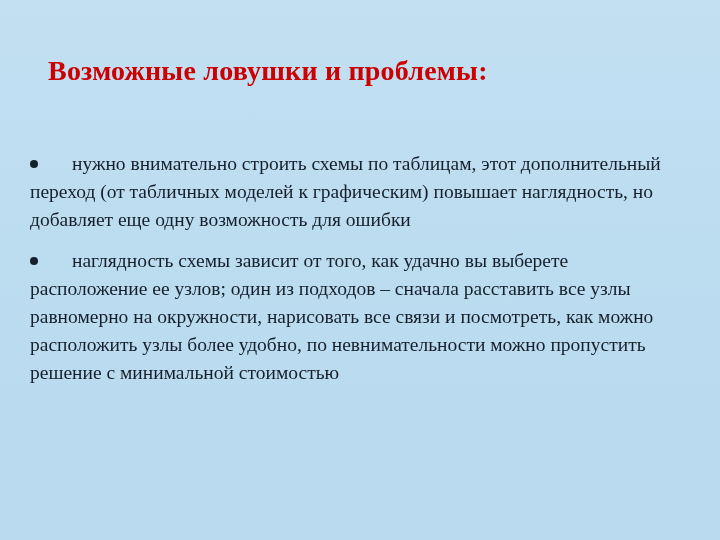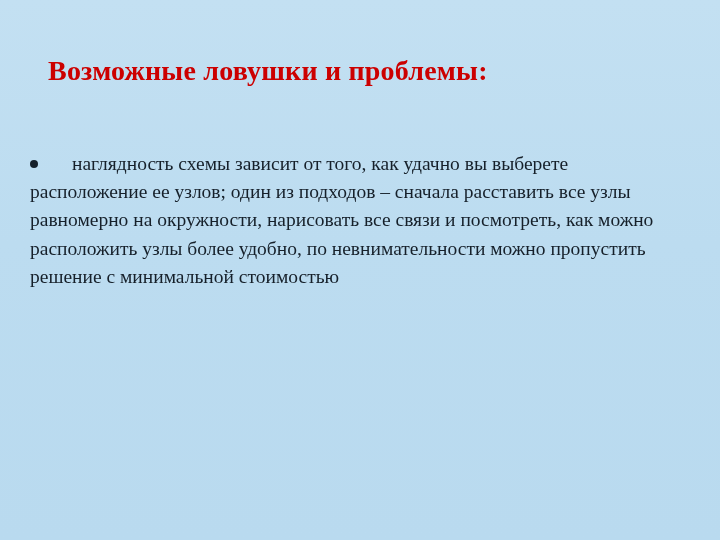--- a/index.html
+++ b/index.html
@@ -72,20 +72,23 @@
 </style>
 </head>
 <body>
 
 <div class="slide">
 
   <div class="slide-title">Возможные ловушки и проблемы:</div>
 
   <div class="body-block">
 
+    <div class="bullet-item">
+      <span class="bullet-mark"></span><span class="bullet-gap"></span><span class="bullet-text">нужно внимательно строить схемы по таблицам, этот дополнительный переход (от табличных моделей к графическим) повышает наглядность, но добавляет еще одну возможность для ошибки</span>
+    </div>
 
     <div class="bullet-item">
       <span class="bullet-mark"></span><span class="bullet-gap"></span><span class="bullet-text">наглядность схемы зависит от того, как удачно вы выберете расположение ее узлов; один из подходов – сначала расставить все узлы равномерно на окружности, нарисовать все связи и посмотреть, как можно расположить узлы более удобно, по невнимательности можно пропустить решение с минимальной стоимостью</span>
     </div>
 
   </div>
 
 </div>
 
 </body></html>

